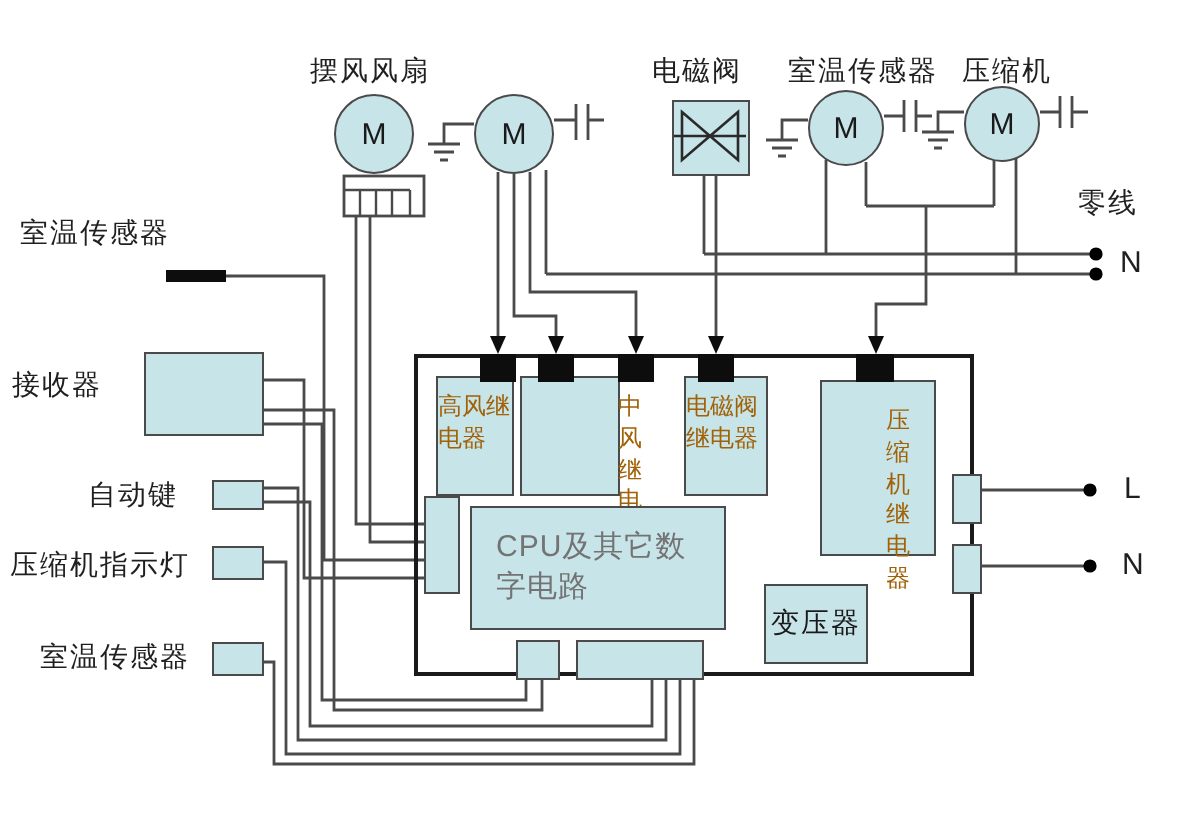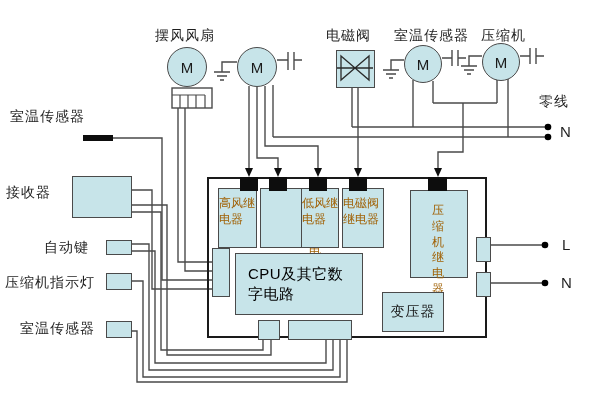--- a/index.html
+++ b/index.html
@@ -136,28 +136,27 @@
   <div class="abs cyan" style="left:106px;top:240px;width:26px;height:15px;"></div>
 
   <div class="abs lbl" style="left:5px;top:274px;">压缩机指示灯</div>
   <div class="abs cyan" style="left:106px;top:273px;width:26px;height:17px;"></div>
 
   <div class="abs lbl" style="left:20px;top:320px;">室温传感器</div>
   <div class="abs cyan" style="left:106px;top:321px;width:26px;height:17px;"></div>
 
   <div class="abs cyan relay" style="left:218px;top:188px;width:39px;height:60px;">高风继电器</div>
   <div class="abs cyan relay" style="left:260px;top:188px;width:38px;height:60px;padding-left:48px;">中风继电器</div>
-  <div class="abs cyan relay" style="left:301px;top:188px;width:38px;height:60px;">低风继电器</div>
   <div class="abs cyan relay" style="left:342px;top:188px;width:42px;height:60px;">电磁阀继电器</div>
-  <div class="abs cyan relay" style="left:410px;top:190px;width:58px;height:88px;padding:12px 15px 0 21px;box-sizing:border-box;">压缩机继电器</div>
+  <div class="abs cyan relay" style="left:410px;top:190px;width:58px;height:88px;padding:12px 15px 0 32px;box-sizing:border-box;">压缩机继电器</div>
 
-  <div class="abs cyan" style="left:235px;top:253px;width:128px;height:62px;font-size:15px;color:#000000;
+  <div class="abs cyan" style="left:235px;top:253px;width:128px;height:62px;font-size:15px;color:#737373;
               padding:10px 14px 0 12px;box-sizing:border-box;line-height:1.35;letter-spacing:0.5px;">CPU及其它数字电路</div>
 
-  <div class="abs cyan small-center" style="left:382px;top:292px;width:62px;height:40px;font-size:14px;letter-spacing:1px;">变压器</div>
+  <div class="abs cyan small-center" style="left:382px;top:292px;width:52px;height:40px;font-size:14px;letter-spacing:1px;">变压器</div>
 
   <div class="abs cyan" style="left:212px;top:248px;width:18px;height:49px;"></div>
   <div class="abs cyan" style="left:476px;top:237px;width:15px;height:25px;"></div>
   <div class="abs cyan" style="left:476px;top:272px;width:15px;height:25px;"></div>
   <div class="abs cyan" style="left:258px;top:320px;width:22px;height:20px;"></div>
   <div class="abs cyan" style="left:288px;top:320px;width:64px;height:20px;"></div>
 
   <div class="abs connector" style="left:240px;top:177px;width:18px;height:14px;"></div>
   <div class="abs connector" style="left:269px;top:177px;width:18px;height:14px;"></div>
   <div class="abs connector" style="left:309px;top:177px;width:18px;height:14px;"></div>

